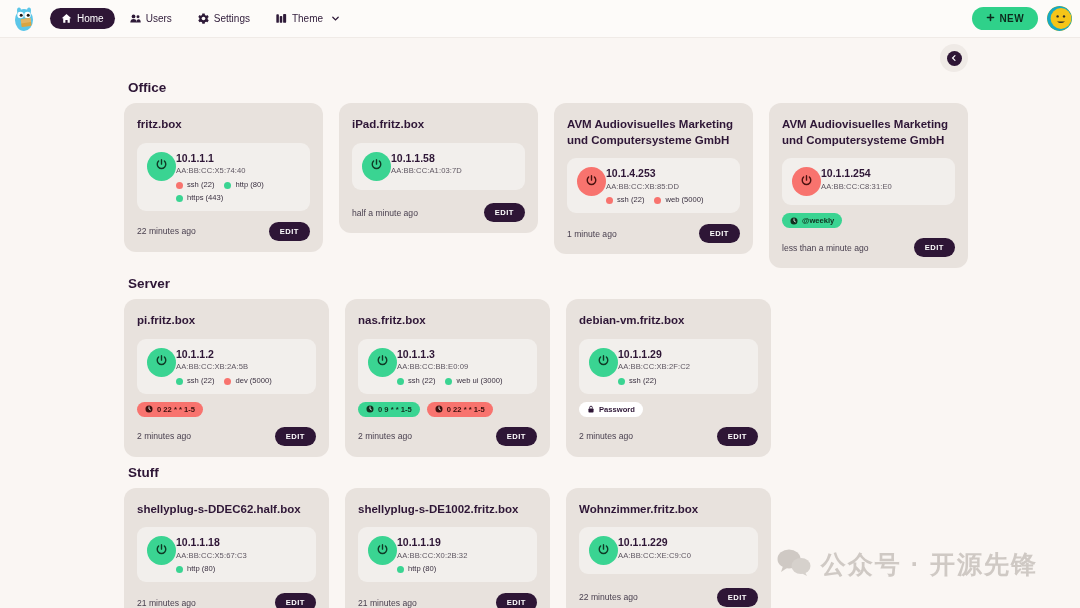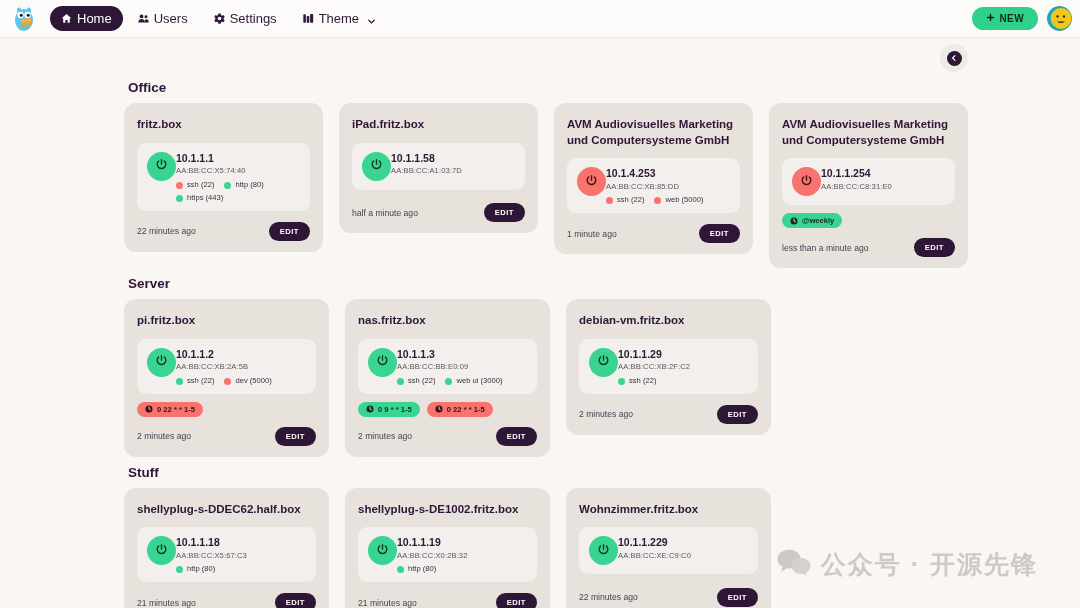--- a/index.html
+++ b/index.html
@@ -18,21 +18,21 @@
     padding: 0 8px 0 12px;
     gap: 0;
     border-bottom: 1px solid #f0ebe7;
   }
   .logo { width: 24px; height: 26px; flex: 0 0 auto; margin-right: 14px; }
   .nav-items { display: flex; align-items: center; gap: 4px; }
   .nav-item {
     display: flex; align-items: center; gap: 5px;
     padding: 5px 11px;
     border-radius: 13px;
-    font-size: 13px;
+    font-size: 10px;
     color: #2e1a38;
     cursor: pointer;
     white-space: nowrap;
   }
   .nav-item.active { background: #2e1636; color: #ffffff; }
   .nav-icon { width: 11px; height: 11px; display: inline-flex; align-items: center; justify-content: center; }
   .nav-icon svg { display: block; }
   .chev { margin-left: 3px; width: 9px; height: 9px; }
   .nav-spacer { flex: 1 1 auto; }
   .new-btn {
@@ -464,20 +464,31 @@
                 <div class="ip">10.1.1.29</div>
                 <div class="mac">AA:BB:CC:XB:2F:C2</div>
                 <div class="services">
                   <span class="svc">
                     <span class="dot up"></span>
                     <span>ssh (22)</span>
                   </span>
                 </div>
               </div>
             </div>
+            <div class="badges">
+              <span class="badge white">
+                <span class="badge-ico">
+                  <svg viewBox="0 0 10 10" width="8" height="8" fill="#2e1636">
+                    <rect x="1.8" y="4.4" width="6.4" height="5" rx="1"></rect>
+                    <path d="M3.3 4.4V3.2a1.7 1.7 0 0 1 3.4 0v1.2" stroke="#2e1636" stroke-width="1.1" fill="none"></path>
+                  </svg>
+                </span>
+                <span>Password</span>
+              </span>
+            </div>
             <div class="card-foot">
               <span class="ago">2 minutes ago</span>
               <button class="edit-btn">EDIT</button>
             </div>
           </div>
         </div>
       </div>
       <div class="section">
         <div class="section-title">Stuff</div>
         <div class="cards">

